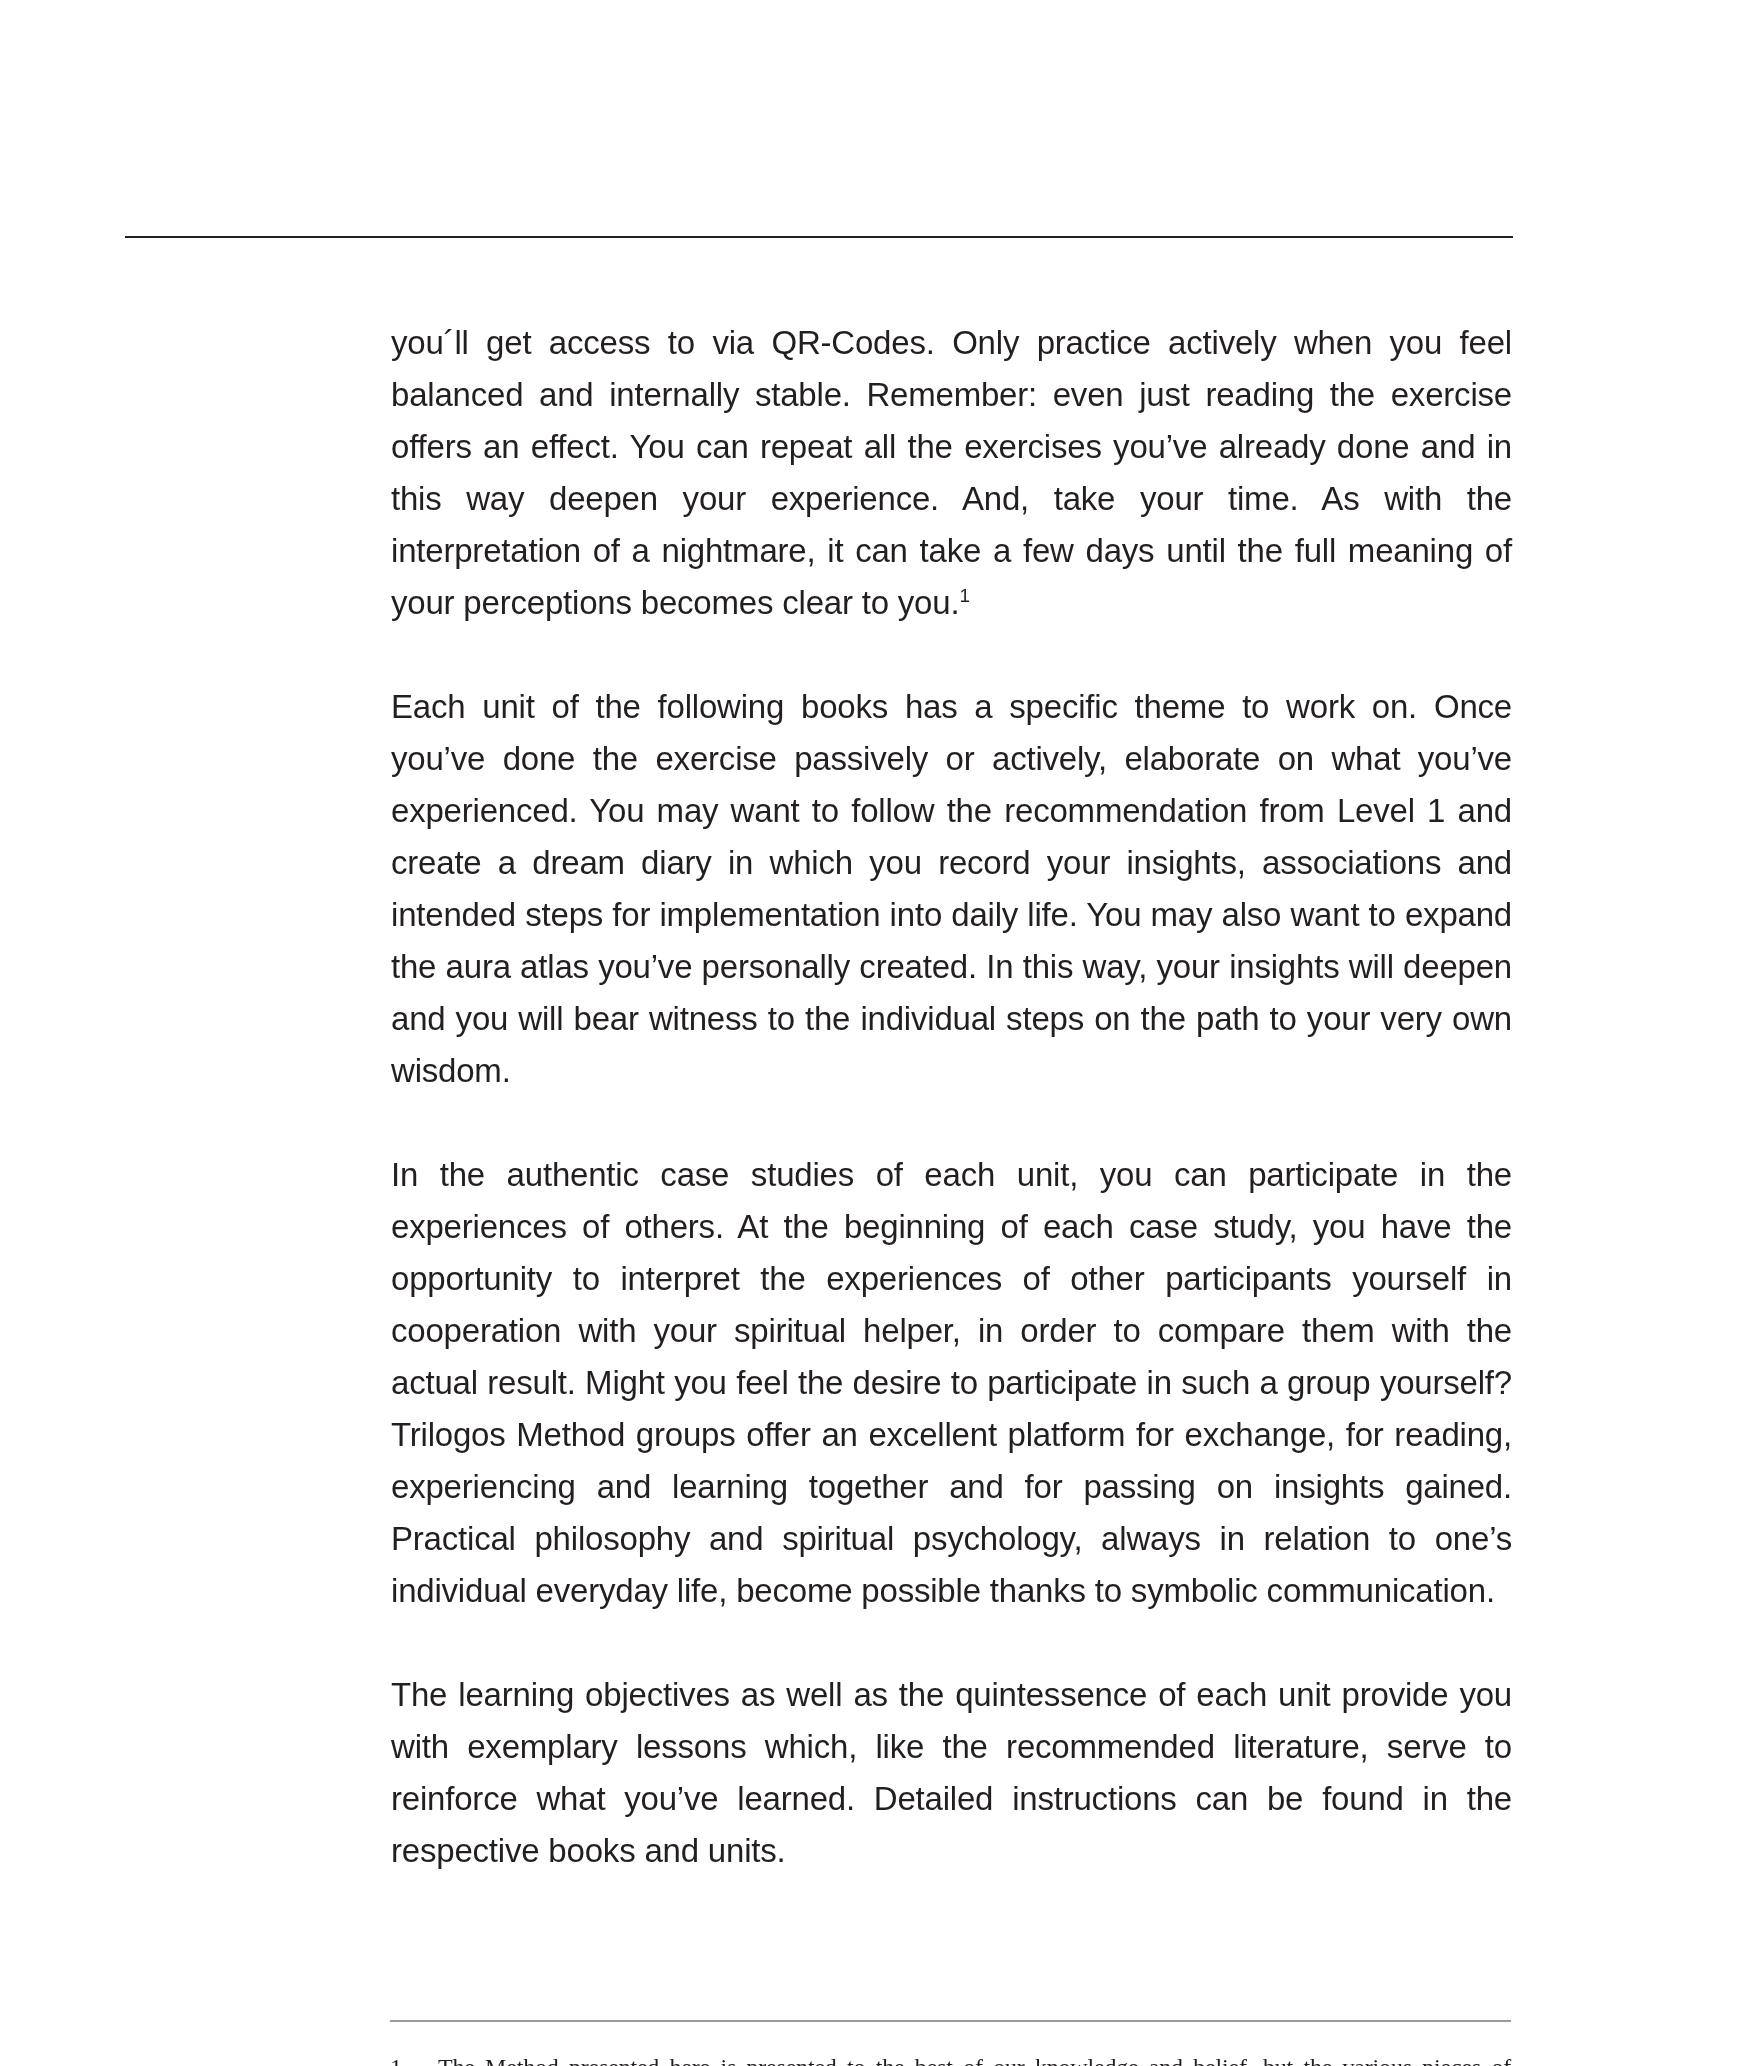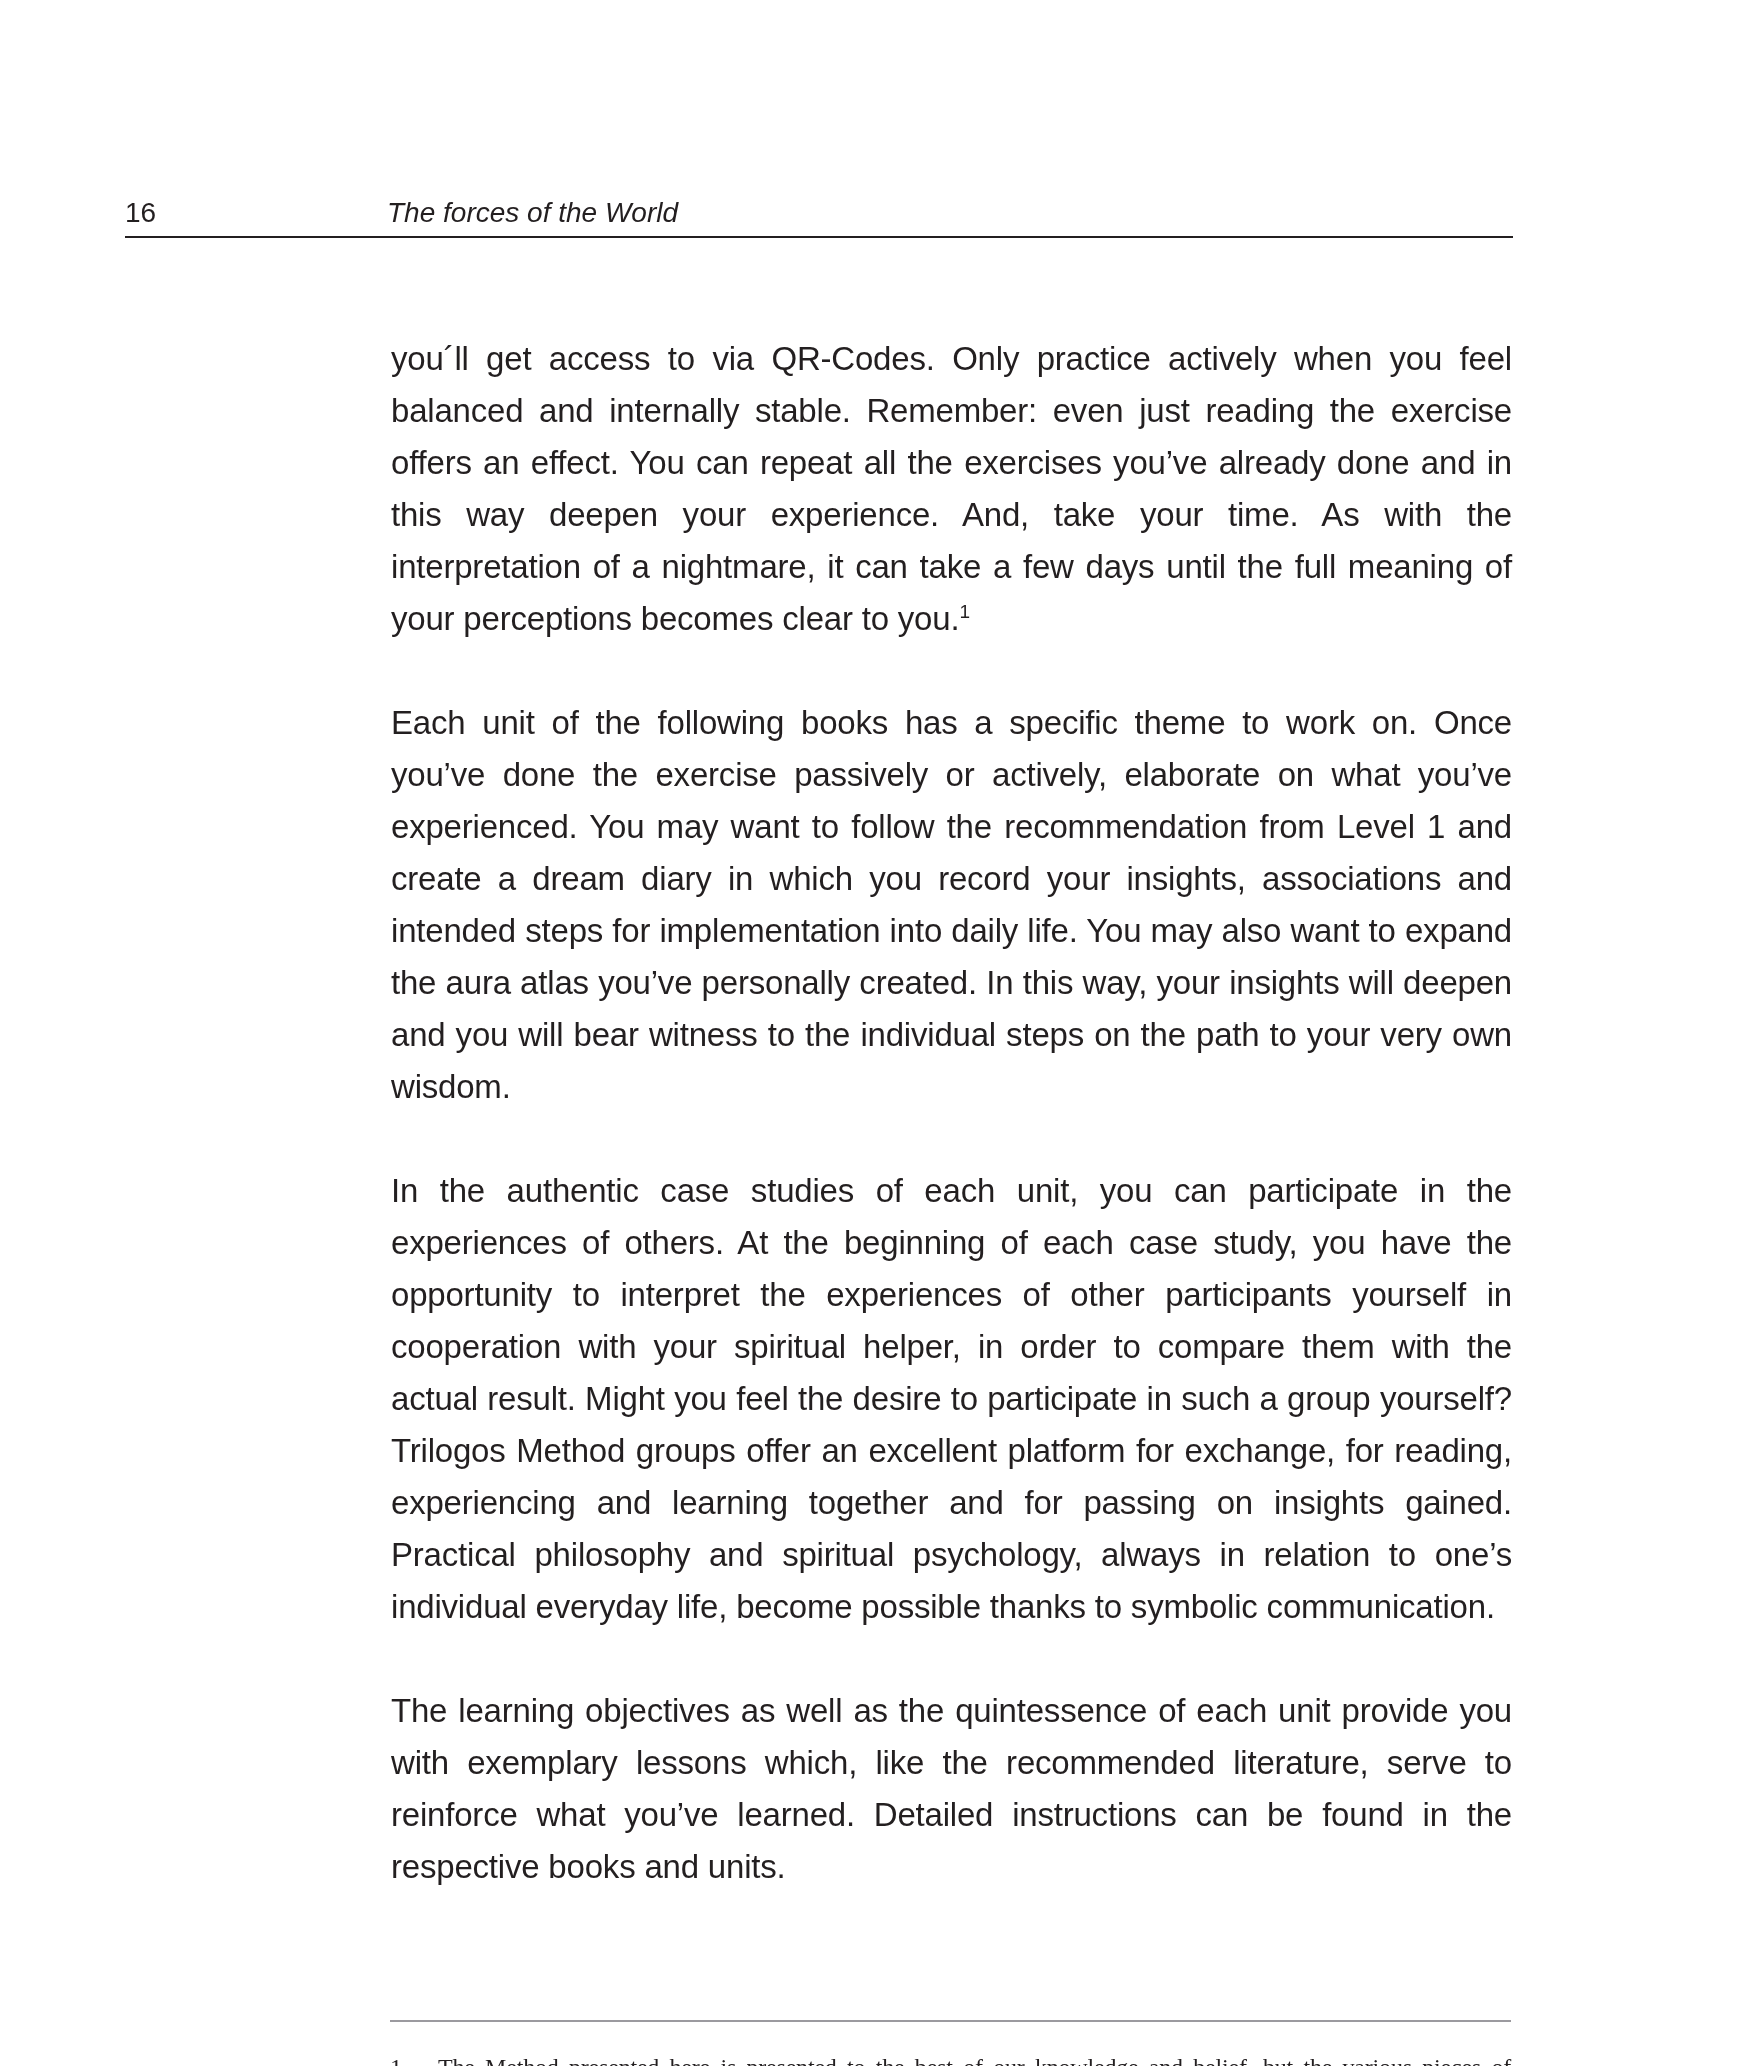--- a/index.html
+++ b/index.html
@@ -8,38 +8,34 @@
 
   .running-head { position: absolute; left: 125px; top: 194px; width: 1388px; height: 41px;
     font-family: "Liberation Sans", sans-serif; font-size: 28px; line-height: 37px; }
   .page-number { position: absolute; left: 0; top: 0; }
   .running-title { position: absolute; left: 262px; top: 0; font-style: italic; }
   .head-rule { position: absolute; left: 125px; top: 236px; width: 1388px; height: 1.7px; background: #231f20; }
 
   .body-text { position: absolute; left: 391px; top: 317px; width: 1121px;
     font-family: "Liberation Sans", sans-serif; font-size: 33px; line-height: 52px;
     text-align: justify; letter-spacing: -0.2px; }
-  .body-text p { margin: 16px 0 52px 0; }
+  .body-text p { margin: 0 0 52px 0; }
   .body-text sup { font-size: 19px; line-height: 0; vertical-align: 12.4px; }
 
   .fn-rule { position: absolute; left: 390px; top: 2020px; width: 1121px; height: 2.1px; background: #9b9a9f; }
   .footnote { position: absolute; left: 390px; top: 2056px; width: 1121px;
     font-family: "Liberation Serif", serif; font-size: 24px; line-height: 23.6px; text-align: justify;
     letter-spacing: -0.2px; }
   .fn-mark { display: inline-block; width: 48px; }
 </style>
 </head>
 <body>
 
 <div class="page">
 
-  <div class="running-head">
-    <span class="page-number">16</span>
-    <span class="running-title">The forces of the World</span>
-  </div>
   <div class="head-rule"></div>
 
   <div class="body-text">
     <p><span>you´ll get access to via QR-Codes. Only practice actively when you feel balanced and internally stable. Remember: even just reading the exercise offers an effect. You can repeat all the exercises you’ve already done and in this way deepen your experience. And, take your time. As with the interpretation of a nightmare, it can take a few days until the full meaning of your perceptions becomes clear to you.</span><sup>1</sup></p>
     <p><span>Each unit of the following books has a specific theme to work on. Once you’ve done the exercise passively or actively, elaborate on what you’ve experienced. You may want to follow the recommendation from Level 1 and create a dream diary in which you record your insights, associations and intended steps for implementation into daily life. You may also want to expand the aura atlas you’ve personally created. In this way, your insights will deepen and you will bear witness to the individual steps on the path to your very own wisdom.</span></p>
     <p><span>In the authentic case studies of each unit, you can participate in the experiences of others. At the beginning of each case study, you have the opportunity to interpret the experiences of other participants yourself in cooperation with your spiritual helper, in order to compare them with the actual result. Might you feel the desire to participate in such a group yourself? Trilogos Method groups offer an excellent platform for exchange, for reading, experiencing and learning together and for passing on insights gained. Practical philosophy and spiritual psychology, always in relation to one’s individual everyday life, become possible thanks to symbolic communication.</span></p>
     <p><span>The learning objectives as well as the quintessence of each unit provide you with exemplary lessons which, like the recommended literature, serve to reinforce what you’ve learned. Detailed instructions can be found in the respective books and units.</span></p>
   </div>
 
   <div class="fn-rule"></div>

